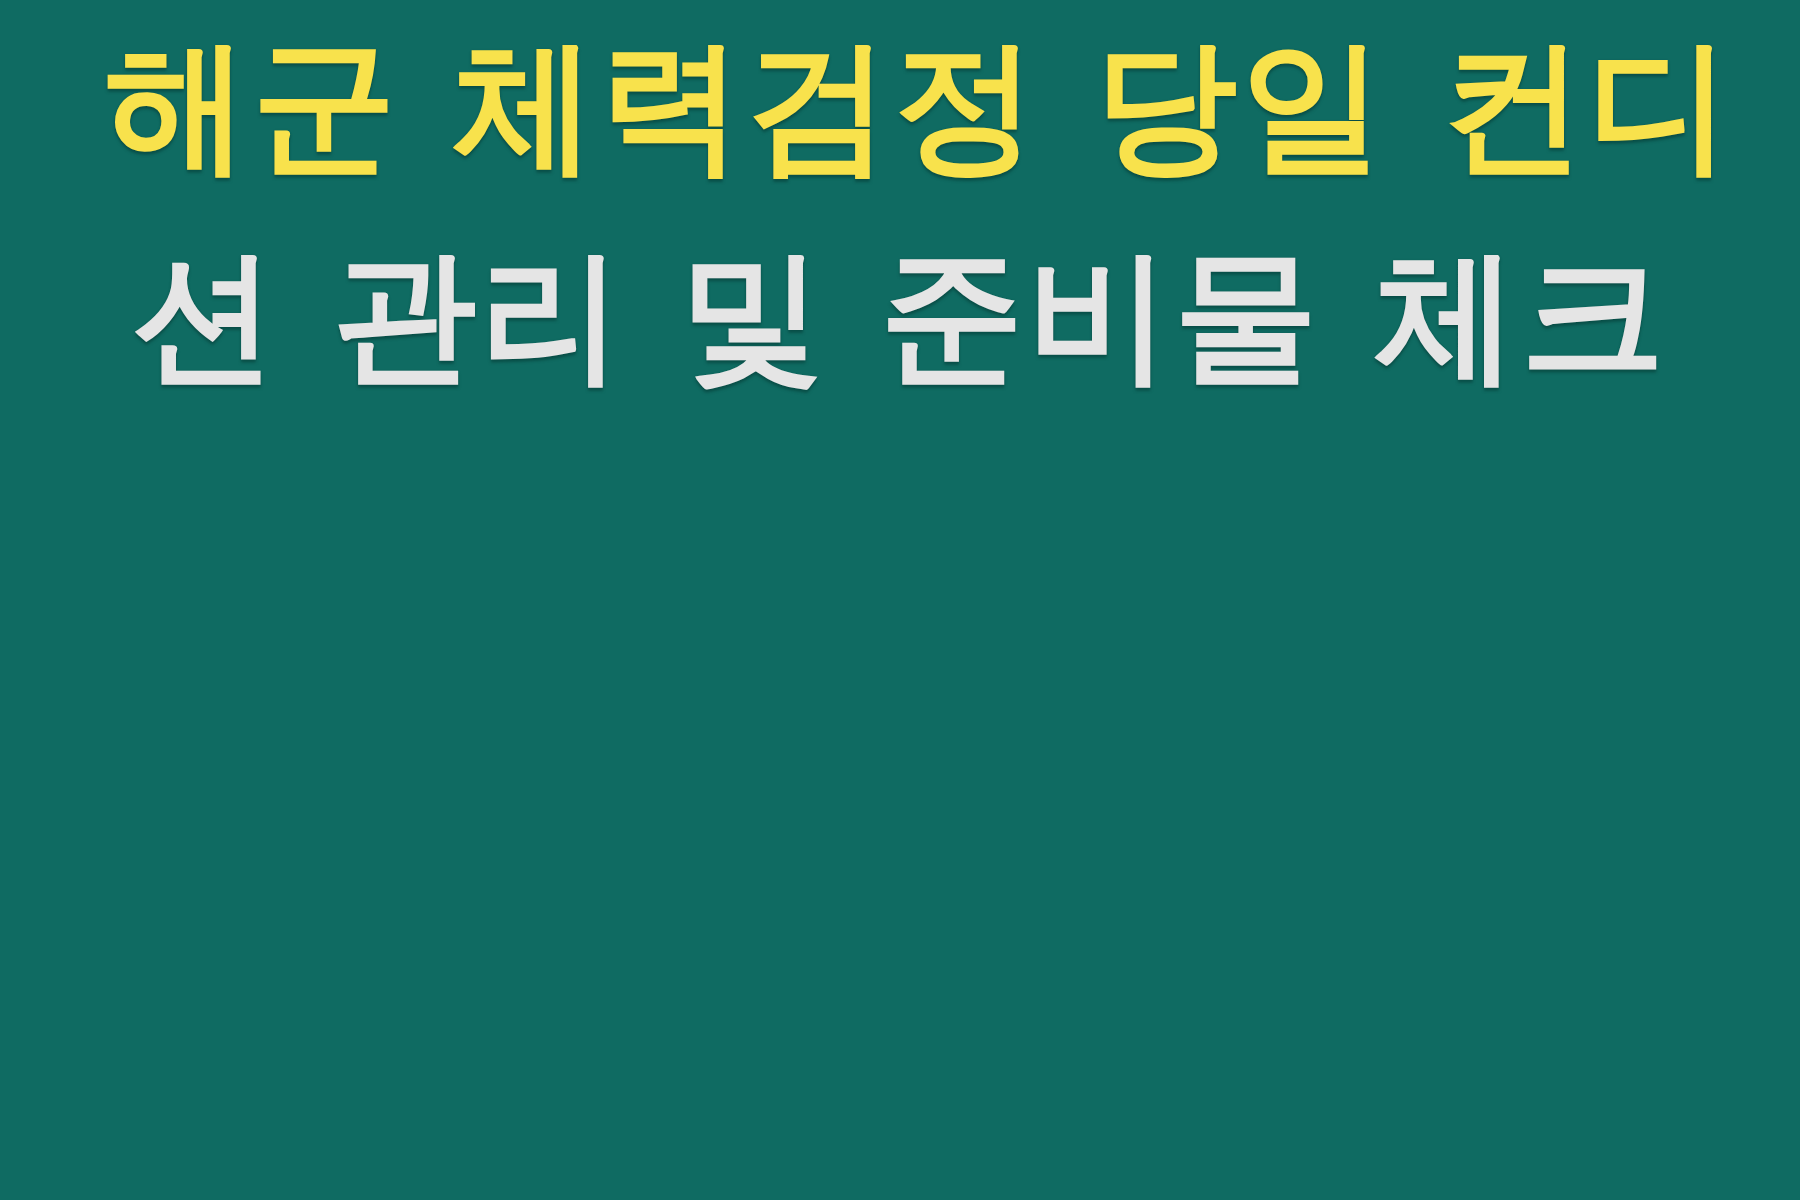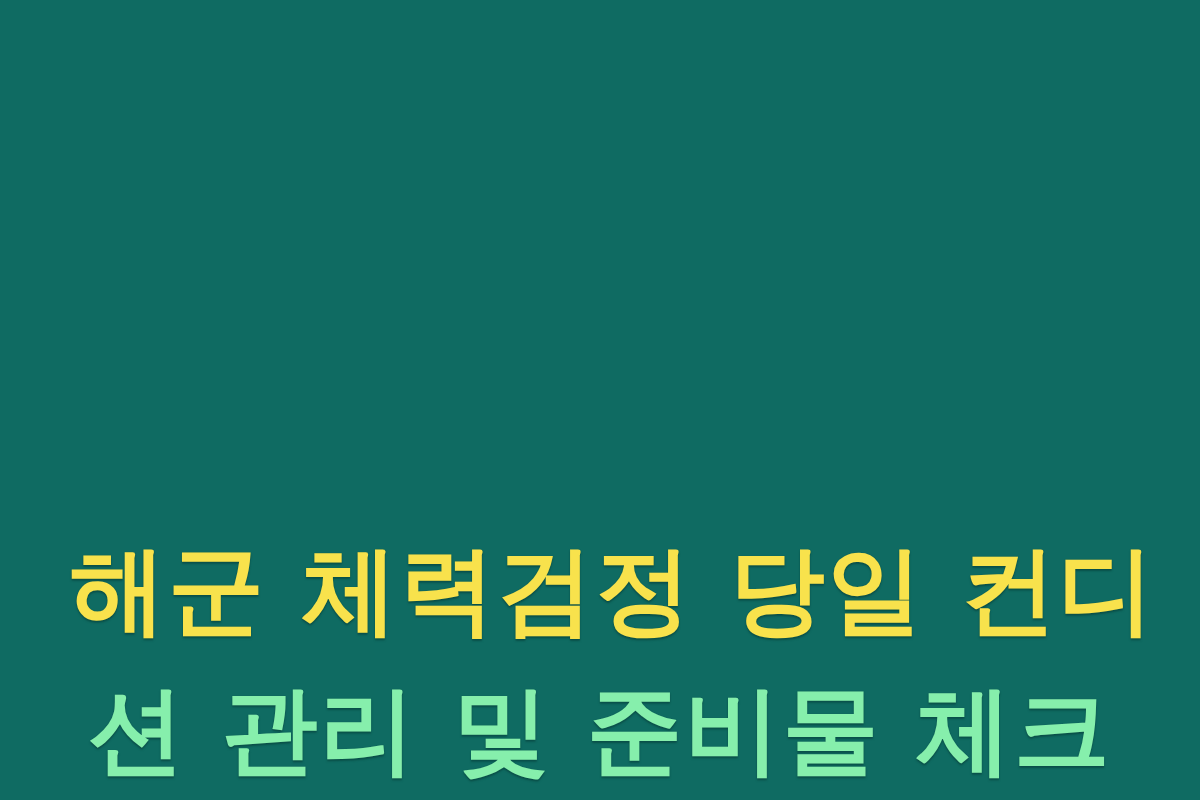--- a/index.html
+++ b/index.html
@@ -14,21 +14,21 @@
     overflow: hidden;
     font-family: "Liberation Sans", "DejaVu Sans", sans-serif;
   }
 
   #thumbnail-card {
     position: relative;
     width: 1200px;
     height: 800px;
     box-sizing: border-box;
     display: flex;
-    align-items: flex-end;
+    align-items: flex-start;
     justify-content: center;
     background: #0f6b62;
     overflow: hidden;
   }
 
   #title-block {
     width: 1060px;
     text-align: center;
     user-select: none;
   }
@@ -54,17 +54,17 @@
 </style>
 </head>
 <body>
 
 <div id="thumbnail-card" style="background: rgb(15, 107, 98);">
 
   <div id="title-block">
 
     <span class="title-line title-line--first" style="color: rgb(248, 226, 76);">해군 체력검정 당일 컨디</span>
 
-    <span class="title-line title-line--second" style="color: #86efac;">션 관리 및 준비물 체크</span>
+    <span class="title-line title-line--second" style="color: #e5e5e5;">션 관리 및 준비물 체크</span>
 
   </div>
 
 </div>
 
 </body></html>

